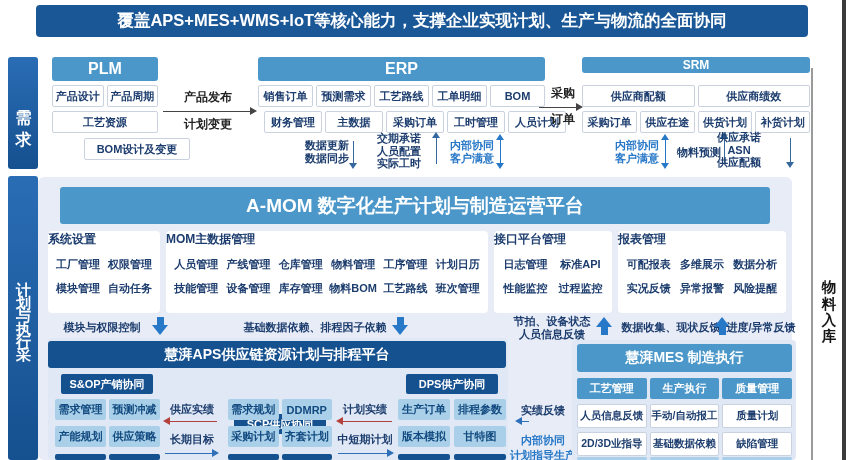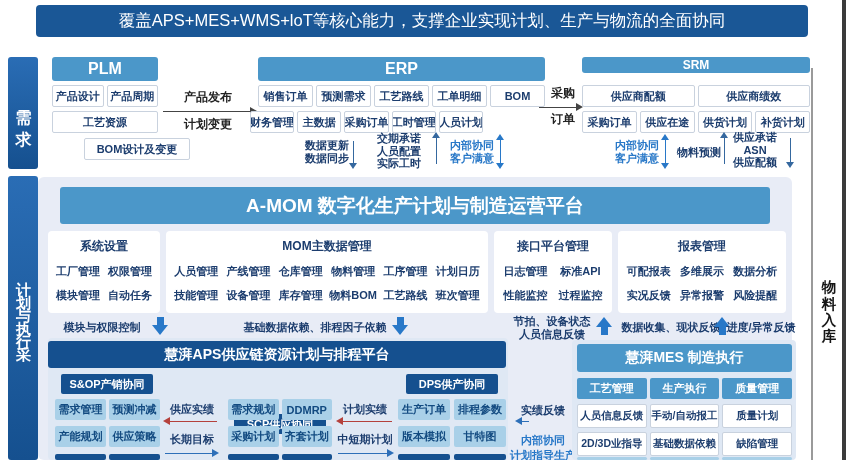--- a/index.html
+++ b/index.html
@@ -1,20 +1,20 @@
 <!DOCTYPE html>
 <html><head>
 <meta charset="utf-8">
 <style>
   html,body{margin:0;padding:0;background:#fff;}
   .stage{position:relative;width:850px;height:460px;background:#fff;overflow:hidden;
          font-family:"Liberation Sans","DejaVu Sans",sans-serif;}
   
   .banner{position:absolute;left:36px;top:5px;width:772px;height:32px;background:#1a5796;
-          border-radius:4px;color:#fff;font-size:16.5px;font-weight:normal;
+          border-radius:4px;color:#fff;font-size:16.5px;font-weight:bold;
           display:flex;align-items:center;justify-content:center;white-space:nowrap;}
   
   .frameline{position:absolute;left:842px;top:0;width:4px;height:460px;background:#3b3b3b;}
   .matline{position:absolute;left:811px;top:68px;width:2px;height:392px;background:#9a9a9a;}
   .vlabel{position:absolute;left:818px;top:268px;width:20px;color:#151515;font-size:14.5px;font-weight:bold;
           writing-mode:vertical-rl;text-orientation:upright;letter-spacing:16px;}
   
   .rail{position:absolute;left:8px;width:30px;background:linear-gradient(180deg,#2a6db5,#15508f);
         border-radius:3px;color:#fff;font-weight:bold;writing-mode:vertical-rl;text-orientation:upright;
         display:flex;align-items:center;justify-content:center;}
@@ -33,21 +33,21 @@
         height:20px;white-space:nowrap;overflow:hidden;}
   .cell.lb{background:#a9d0e8;border:none;color:#124a80;height:21px;}
   .cell.dk{background:#15508f;border:none;height:100%;}
   .cell.mes{height:22px;font-size:10.5px;}
   .cell.mhdr{background:#4b97c9;border:none;color:#fff;height:21px;}
   .cell.part{background:#a9d0e8;border:none;height:100%;}
   
   .panel{position:absolute;background:#e8ecf6;border-radius:6px;}
   .subpanel{position:absolute;background:#dfe8f4;border-radius:4px;}
   .gpanel{position:absolute;top:231px;height:82px;background:#fff;border-radius:4px;}
-  .gtitle{text-align:center;font-size:12px;font-weight:bold;color:#1c3d6e;margin-top:7px;white-space:nowrap;}
+  .gtitle{font-size:12px;font-weight:bold;color:#1c3d6e;white-space:nowrap;}
   .grow{display:flex;margin-top:9px;padding:0 4px;}
   .pitem{flex:1;text-align:center;font-size:11px;font-weight:bold;color:#1c3d6e;white-space:nowrap;}
   
   .note{position:absolute;display:flex;flex-direction:column;align-items:center;
         font-size:11px;font-weight:bold;color:#1c3d6e;line-height:12.5px;white-space:nowrap;}
   .note.blue{color:#2878c8;}
   .note.gray{color:#222;font-size:12px;line-height:14px;}
   .nline{text-align:center;}
   
   .va{position:absolute;width:0;border-left:1.5px solid #35689f;--c:#35689f;}
@@ -110,21 +110,21 @@
 
   <div class="hdr mid" style="left:258px;top:57px;width:287px;height:24px;font-size:16px;">ERP</div>
   <div class="row" style="left:258px;top:85px;width:287px;">
 
   <div class="cell">销售订单</div>
       <div class="cell">预测需求</div>
       <div class="cell">工艺路线</div>
       <div class="cell">工单明细</div>
       <div class="cell">BOM</div>
     </div>
-  <div class="row" style="left:250px;top:111px;width:233px;">
+  <div class="row" style="left:264px;top:111px;width:302px;">
 
   <div class="cell">财务管理</div>
       <div class="cell">主数据</div>
       <div class="cell">采购订单</div>
       <div class="cell">工时管理</div>
       <div class="cell">人员计划</div>
     </div>
 
   <div class="note gray" style="left:546px;top:86px;width:34px;">采购</div>
   <div class="ha right" style="left:539px;top:107px;width:42px;"></div>
@@ -161,21 +161,21 @@
     </div>
   <div class="va blue up down" style="left:500px;top:140px;height:23px;"></div>
 
   <div class="note blue" style="left:613px;top:139px;width:48px;">
       <div class="nline">内部协同</div>
       <div class="nline">客户满意</div>
     </div>
   <div class="va blue up down" style="left:665px;top:140px;height:23px;"></div>
   <div class="note" style="left:676px;top:146px;width:46px;">物料预测</div>
   <div class="va up nodown" style="left:724px;top:138px;height:26px;"></div>
-  <div class="note" style="left:730px;top:131px;width:50px;">
+  <div class="note" style="left:714px;top:131px;width:50px;">
       <div class="nline">供应承诺</div>
       <div class="nline">ASN</div>
       <div class="nline">供应配额</div>
     </div>
   <div class="va down noup" style="left:790px;top:138px;height:24px;"></div>
 
   <div class="panel" style="left:38px;top:177px;width:754px;height:283px;"></div>
   <div class="hdr mid" style="left:60px;top:187px;width:710px;height:37px;font-size:19px;">A-MOM 数字化生产计划与制造运营平台</div>
 
   <div class="gpanel" style="left:48px;width:112px;">

